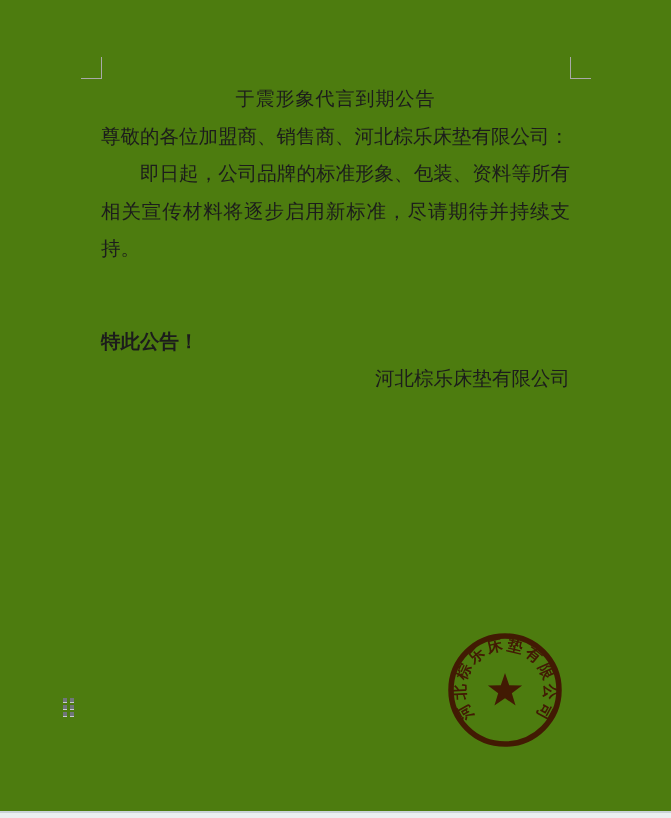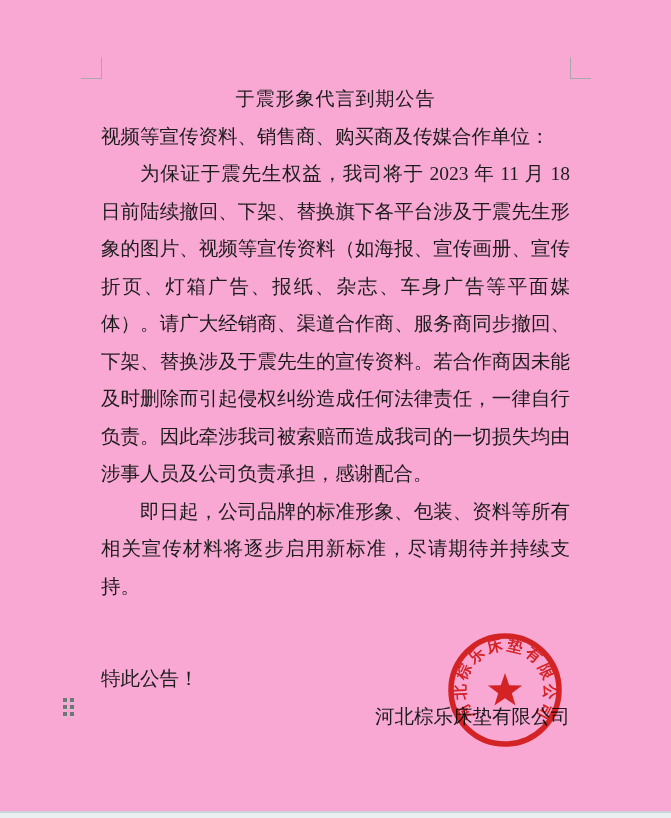--- a/index.html
+++ b/index.html
@@ -1,17 +1,17 @@
 <!DOCTYPE html>
 <html><head>
 <meta charset="utf-8">
 <style>
   html,body{margin:0;padding:0;background:#fff;}
   .screen{
-    position:relative;width:671px;height:818px;background:#f9a8d4;
+    position:relative;width:671px;height:818px;background:#4d7c0f;
     overflow:hidden;
     font-family:"Liberation Serif","DejaVu Serif",serif;
     color:#1c1c1c;
   }
   
   .mark{position:absolute;width:20px;height:21px;}
   .mark-tl{left:81px;top:57px;border-right:1px solid #a9a9a9;border-bottom:1px solid #a9a9a9;}
   .mark-tr{left:570px;top:57px;border-left:1px solid #a9a9a9;border-bottom:1px solid #a9a9a9;}
 
   
@@ -19,21 +19,21 @@
     position:absolute;left:101px;top:80px;width:469px;
     font-size:19.5px;line-height:37.5px;
     text-align:justify;
   }
   .content p{margin:0;padding:0;}
   .doc-title{
     font-size:19px;font-weight:normal;text-align:center;margin:0;
     line-height:37.5px;letter-spacing:1px;
   }
   .indent{text-indent:2em;}
-  .closing{margin-top:55px !important;}
+  .closing{margin-top:55px !important;font-weight:bold;}
   .sign{text-align:right;}
   .sign-company{padding-right:10px;}
 
   
   .stamp{
     position:absolute;left:429px;top:614px;width:152px;height:152px;
     mix-blend-mode:multiply;opacity:.93;pointer-events:none;
   }
   .stamp text{
     font-family:"Liberation Serif","DejaVu Serif",serif;
@@ -57,22 +57,21 @@
 </head>
 <body>
 
 <div class="screen">
 
   <div class="mark mark-tl"></div>
   <div class="mark mark-tr"></div>
 
   <div class="content">
     <p class="doc-title">于震形象代言到期公告</p>
-    <p>视频等宣传资料、销售商、购买商及传媒合作单位：</p>
-    <p class="indent">为保证于震先生权益，我司将于 2023 年 11 月 18 日前陆续撤回、下架、替换旗下各平台涉及于震先生形象的图片、视频等宣传资料（如海报、宣传画册、宣传折页、灯箱广告、报纸、杂志、车身广告等平面媒体）。请广大经销商、渠道合作商、服务商同步撤回、下架、替换涉及于震先生的宣传资料。若合作商因未能及时删除而引起侵权纠纷造成任何法律责任，一律自行负责。因此牵涉我司被索赔而造成我司的一切损失均由涉事人员及公司负责承担，感谢配合。</p>
+    <p>尊敬的各位加盟商、销售商、河北棕乐床垫有限公司：</p>
     <p class="indent">即日起，公司品牌的标准形象、包装、资料等所有相关宣传材料将逐步启用新标准，尽请期待并持续支持。</p>
     <p class="closing">特此公告！</p>
     <p class="sign sign-company">河北棕乐床垫有限公司</p>
 
   </div>
 
   <svg class="stamp" viewBox="0 0 152 152" xmlns="http://www.w3.org/2000/svg">
     <defs>
       <path id="arcPath" d="M 45.4 101.7 A 40 40 0 1 1 106.6 101.7" fill="none"></path>
     </defs>

